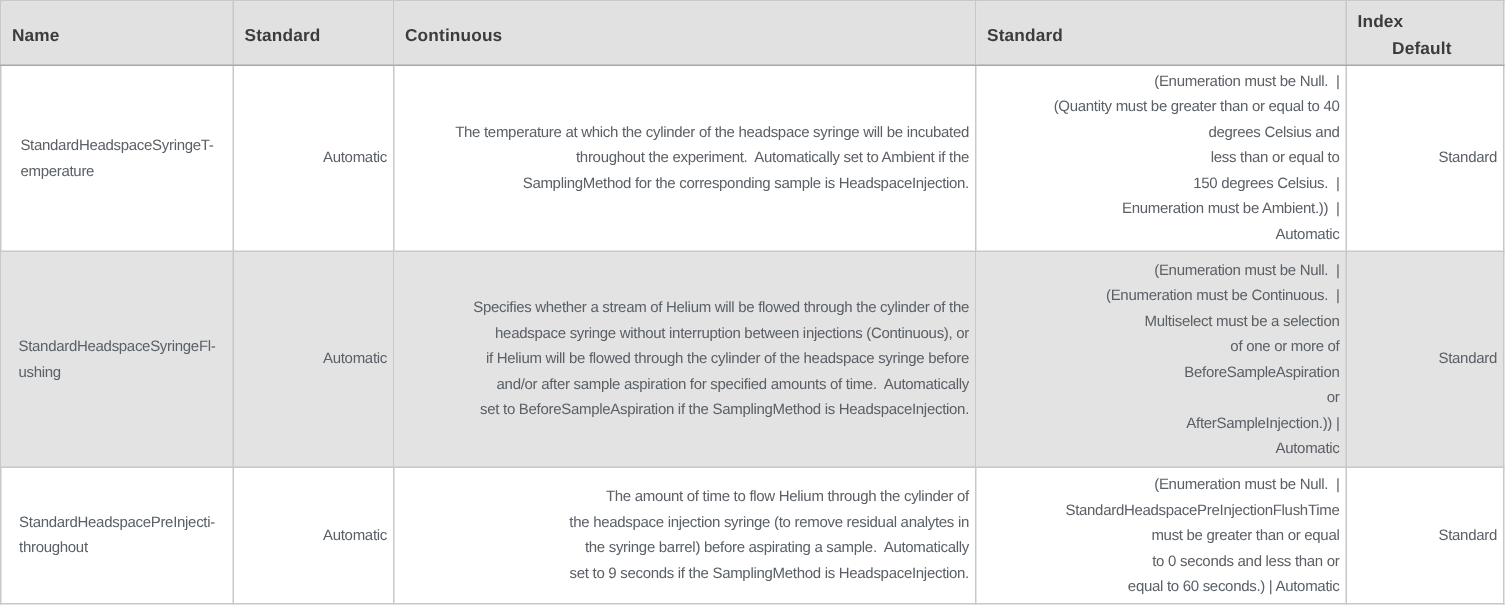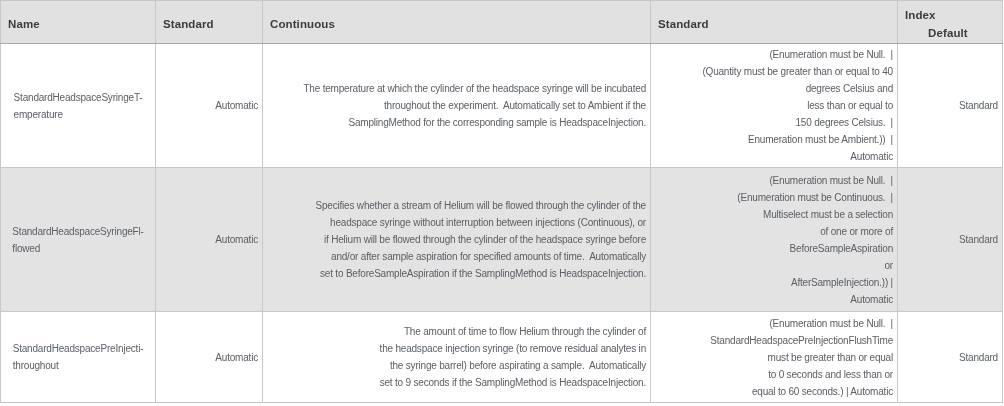--- a/index.html
+++ b/index.html
@@ -113,21 +113,21 @@
                           150 degrees Celsius.  |
                    Enumeration must be Ambient.))  |
     Automatic</div>
           </td>
         <td class="index-cell">
             <div class="txt">Standard</div>
           </td>
       </tr>
       <tr class="r2">
         <td class="name-cell"><div class="txt">StandardHeadspaceSyringeFl-
-flowed</div></td>
+ushing</div></td>
         <td class="default-cell">
             <div class="txt">Automatic</div>
           </td>
         <td class="desc-cell">
             <div class="txt">Specifies whether a stream of Helium will be flowed through the cylinder of the
         headspace syringe without interruption between injections (Continuous), or
         if Helium will be flowed through the cylinder of the headspace syringe before
         and/or after sample aspiration for specified amounts of time.  Automatically
         set to BeforeSampleAspiration if the SamplingMethod is HeadspaceInjection.</div>
           </td>

